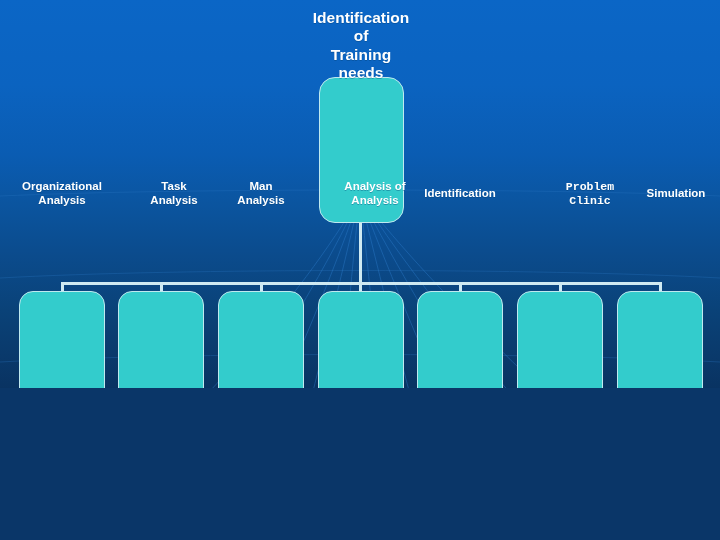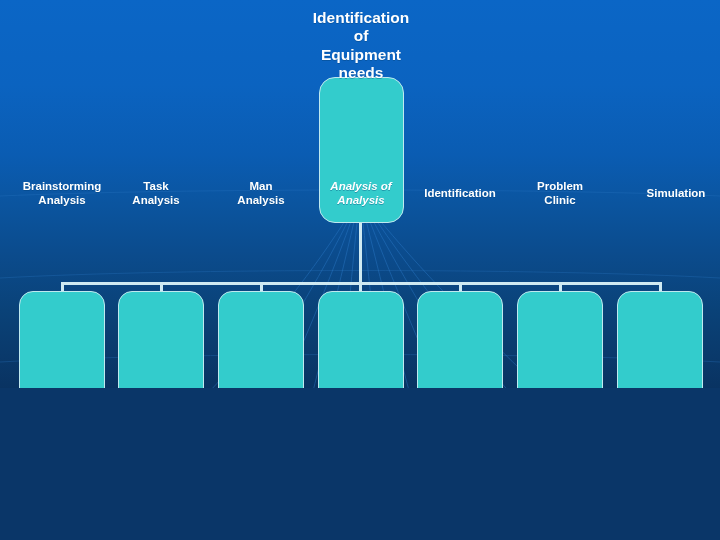--- a/index.html
+++ b/index.html
@@ -127,55 +127,55 @@
   <div class="connector-v" style="left:260px; top:282px; height:11px;"></div>
   <div class="connector-v" style="left:359px; top:282px; height:11px;"></div>
   <div class="connector-v" style="left:459px; top:282px; height:11px;"></div>
   <div class="connector-v" style="left:559px; top:282px; height:11px;"></div>
   <div class="connector-v" style="left:659px; top:282px; height:11px;"></div>
 
   <div class="node" id="node-root"></div>
   <div class="node-label" id="node-root-label" style="left:361px;">
     <span>Identification</span><br>
     <span>of</span><br>
-    <span>Equipment</span><br>
+    <span>Training</span><br>
     <span>needs</span>
   </div>
 
   <div class="node node-leaf" style="left:19px;"></div>
   <div class="node-label leaf-label" style="left:62px;">
-    <span>Brainstorming</span><br>
+    <span>Organizational</span><br>
     <span>Analysis</span>
   </div>
 
   <div class="node node-leaf" style="left:118px;"></div>
-  <div class="node-label leaf-label" style="left:156px;">
+  <div class="node-label leaf-label" style="left:174px;">
     <span>Task</span><br>
     <span>Analysis</span>
   </div>
 
   <div class="node node-leaf" style="left:218px;"></div>
   <div class="node-label leaf-label" style="left:261px;">
     <span>Man</span><br>
     <span>Analysis</span>
   </div>
 
   <div class="node node-leaf" style="left:318px;"></div>
-  <div class="node-label leaf-label" style="left:361px;font-style:italic;">
+  <div class="node-label leaf-label" style="left:375px;">
     <span>Analysis of</span><br>
     <span>Analysis</span>
   </div>
 
   <div class="node node-leaf" style="left:417px;"></div>
   <div class="node-label leaf-label" style="left:460px;">
     <span>Identification</span>
   </div>
 
   <div class="node node-leaf" style="left:517px;"></div>
-  <div class="node-label leaf-label" style="left:560px;">
+  <div class="node-label leaf-label" style="left:590px;font-family:Liberation Mono, monospace;">
     <span>Problem</span><br>
     <span>Clinic</span>
   </div>
 
   <div class="node node-leaf" style="left:617px;"></div>
   <div class="node-label leaf-label" style="left:660px;margin-left:16px;">
     <span>Simulation</span>
   </div>
 
 </div>

